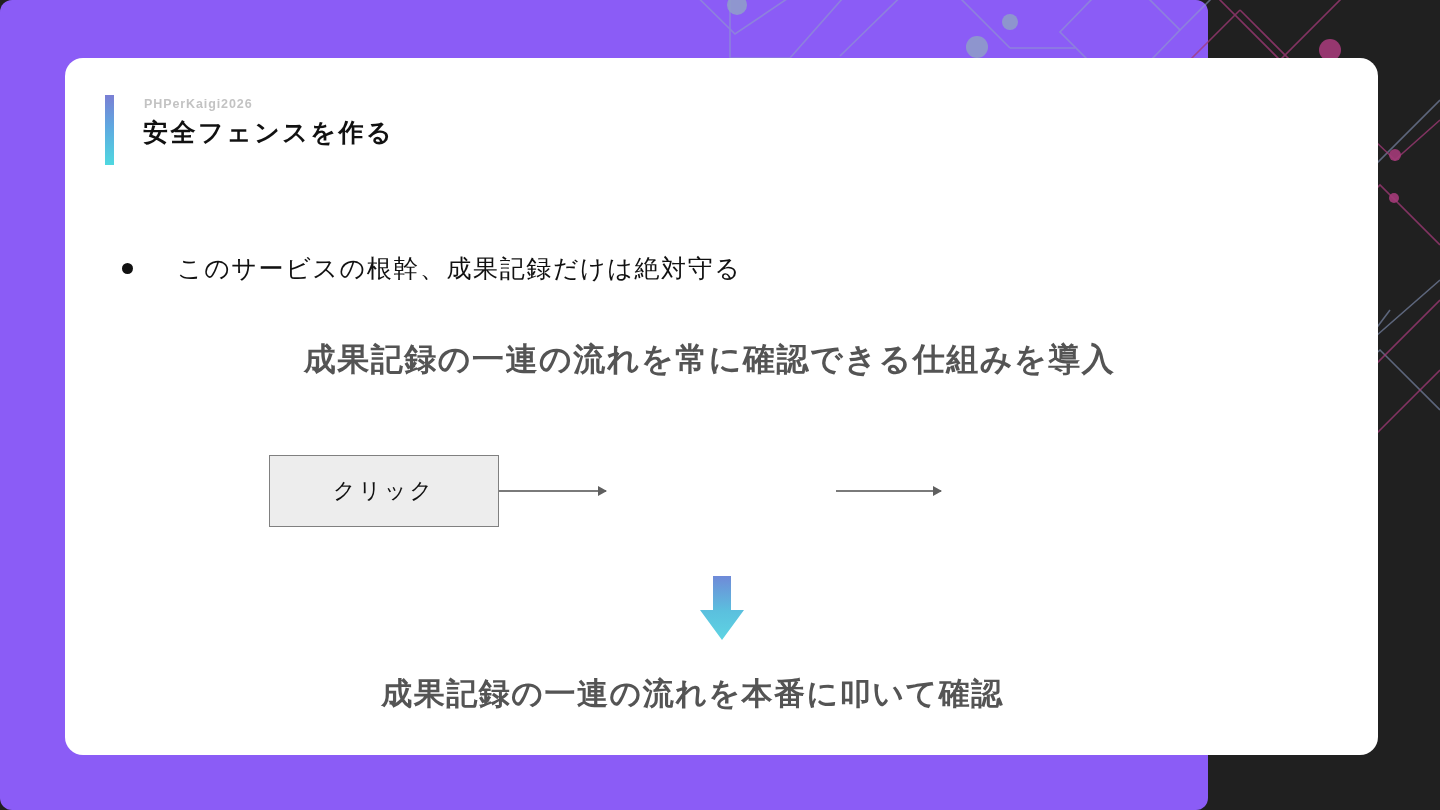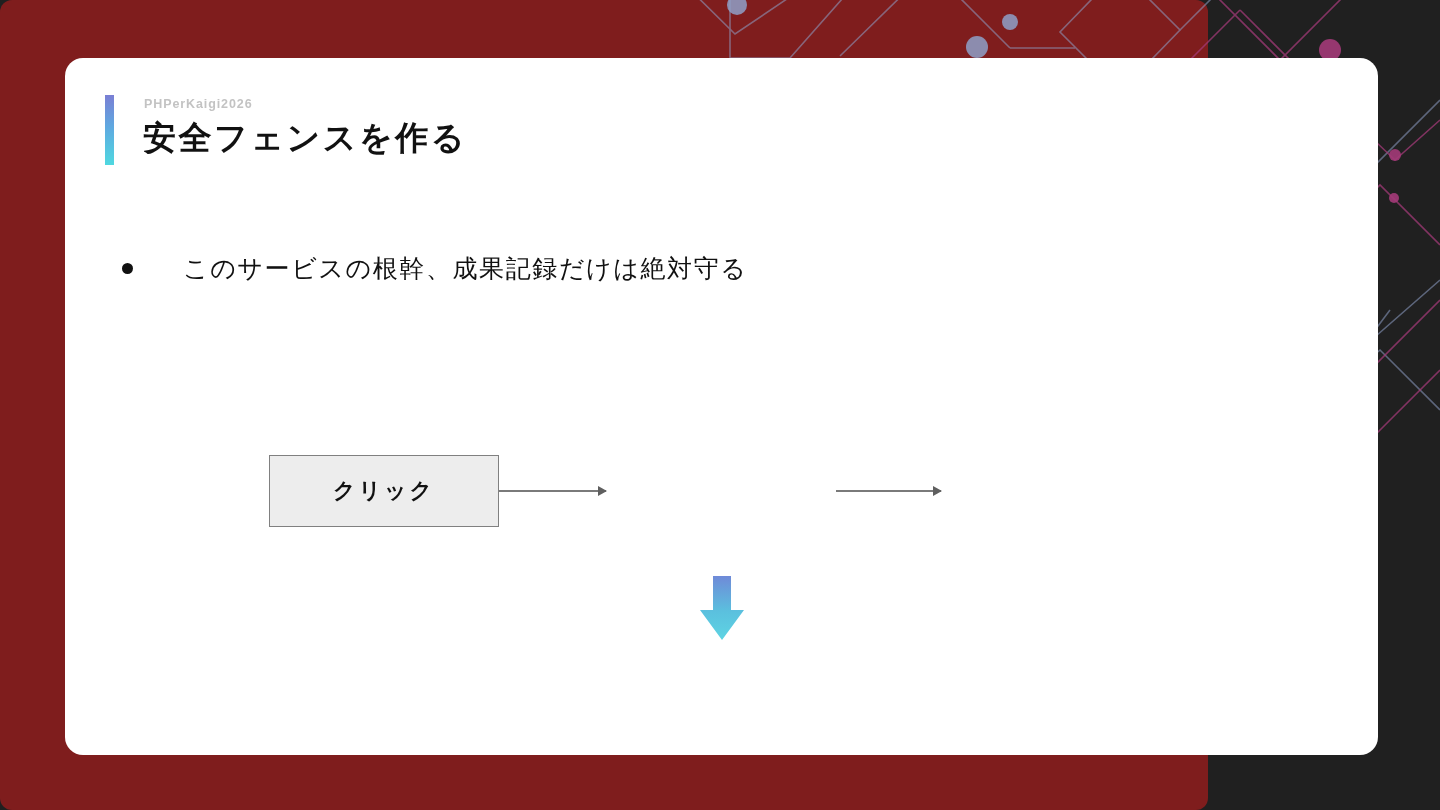--- a/index.html
+++ b/index.html
@@ -6,21 +6,21 @@
   html, body {
     width:1440px; height:810px;
     overflow:hidden;
     background:#202020;
     font-family:"Liberation Sans", sans-serif;
   }
 
   .slide-root {
     position:relative;
     width:1208px; height:810px;
-    background:#7f1d1d;
+    background:#8b5cf6;
     border-radius:12px;
   }
 
   
   .bg-deco {
     position:absolute; inset:0;
     width:1440px; height:810px;
     pointer-events:none;
   }
 
@@ -47,34 +47,33 @@
     left:39px; top:2px;
     font-size:12.5px;
     font-weight:700;
     letter-spacing:0.9px;
     color:#c3c3c3;
     white-space:nowrap;
   }
   .slide-title {
     position:absolute;
     left:38px; top:21px;
-    font-size:33px;
+    font-size:25px;
     font-weight:700;
     color:#111111;
     letter-spacing:2.5px;
     white-space:nowrap;
   }
 
   
   .bullet-row {
     position:absolute;
     left:57px; top:194px;
     display:flex;
     align-items:center;
-    gap:6px;
   }
   .bullet-dot {
     width:11px; height:11px;
     border-radius:50%;
     background:#111111;
     flex:0 0 auto;
   }
   .bullet-text {
     margin-left:44px;
     font-size:25px;
@@ -120,21 +119,21 @@
     border:1.6px solid #808080;
     display:flex;
     align-items:center;
     justify-content:center;
   }
   .flow-box-1 { left:0px; }
   .flow-box-2 { left:337px; }
   .flow-box-3 { left:672px; top:-2px; }
   .flow-box-label {
     font-size:22px;
-    font-weight:700;
+    font-weight:400;
     color:#111111;
     letter-spacing:3px;
   }
   .flow-arrow {
     position:absolute;
     top:35px;
     height:2px;
     background:#7a7a7a;
   }
   .flow-arrow::after {
@@ -204,35 +203,37 @@
       <div class="accent-bar"></div>
       <div class="eyebrow">PHPerKaigi2026</div>
       <div class="slide-title">安全フェンスを作る</div>
     </div>
 
     <div class="bullet-row">
       <span class="bullet-dot"></span>
       <span class="bullet-text">このサービスの根幹、成果記録だけは絶対守る</span>
     </div>
 
+    <div class="emph emph-top">成果記録の一連の流れを常に確認できる仕組みを導入</div>
 
     <div class="flow">
       <div class="flow-box flow-box-1">
         <span class="flow-box-label">クリック</span>
       </div>
       <div class="flow-arrow flow-arrow-1"></div>
       <div class="flow-arrow flow-arrow-2"></div>
     </div>
 
     <svg class="down-arrow" viewBox="0 0 44 64" xmlns="http://www.w3.org/2000/svg">
       <defs>
         <linearGradient id="arrowGrad" x1="0" y1="0" x2="0" y2="1">
           <stop offset="0%" stop-color="#6f8ad8"></stop>
           <stop offset="55%" stop-color="#5bc0de"></stop>
           <stop offset="100%" stop-color="#5ed4e3"></stop>
         </linearGradient>
       </defs>
       <polygon points="13,0 31,0 31,34 44,34 22,64 0,34 13,34" fill="url(#arrowGrad)"></polygon>
     </svg>
 
+    <div class="emph emph-bottom">成果記録の一連の流れを本番に叩いて確認</div>
 
   </div>
 </div>
 
 </body></html>

